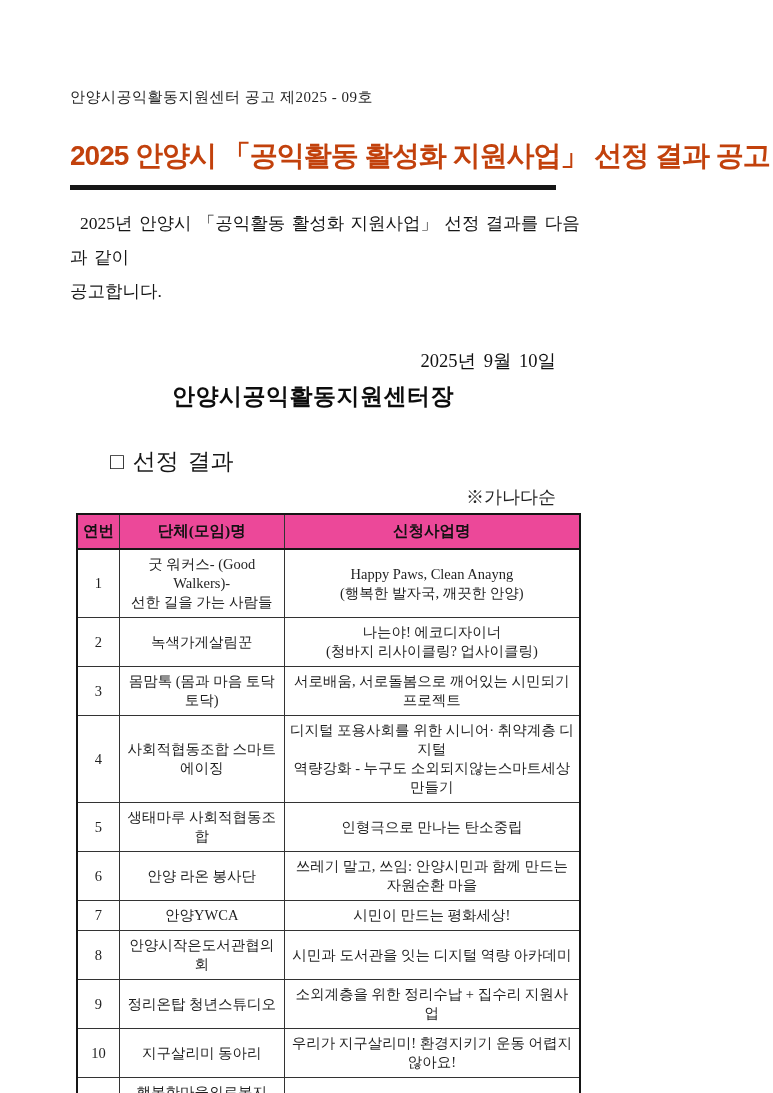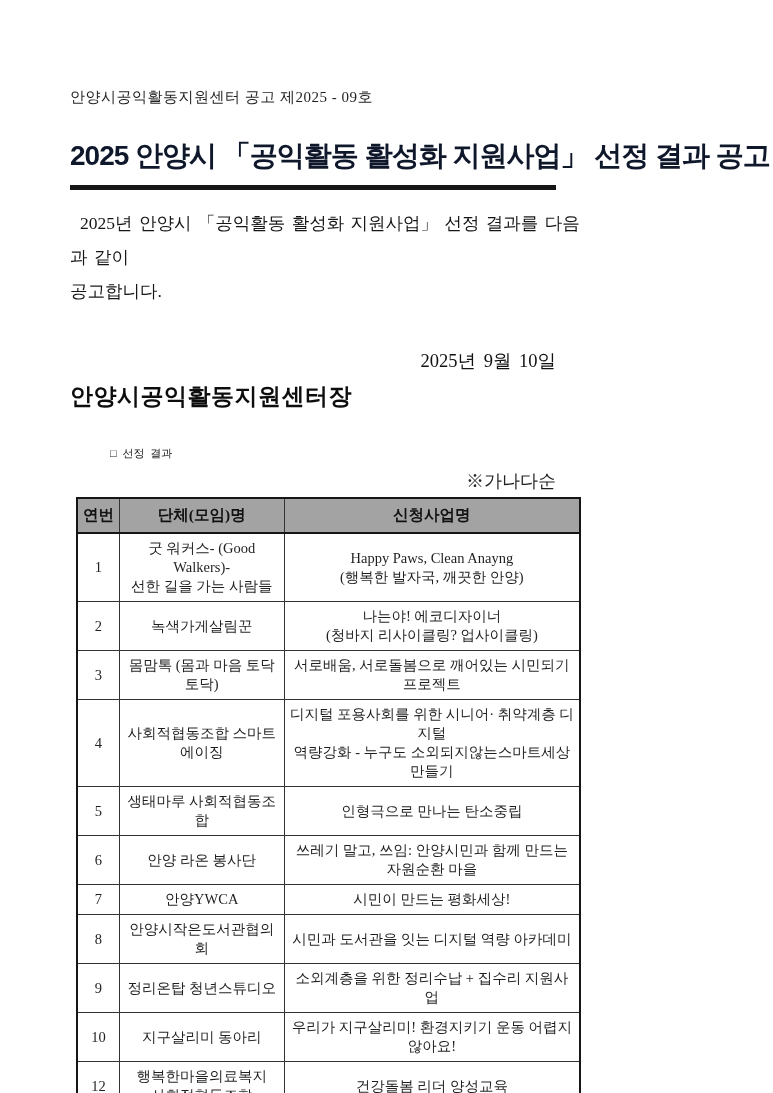--- a/index.html
+++ b/index.html
@@ -20,21 +20,21 @@
     font-size: 15px;
     letter-spacing: 0.5px;
     color: #1f1f1f;
   }
   .doc-title {
     margin-top: 30px;
     font-family: "Liberation Sans", "DejaVu Sans", sans-serif;
     font-weight: 800;
     font-size: 28px;
     letter-spacing: -1px;
-    color: #0f172a;
+    color: #c2410c;
     text-align: left;
     white-space: nowrap;
   }
   .title-rule {
     margin-top: 10px;
     width: calc(100% - 25px);
     height: 3px;
     border-top: 3px solid #161616;
     border-bottom: 2px solid #161616;
   }
@@ -51,30 +51,30 @@
     margin-top: 40px;
     padding-right: 25px;
     text-align: right;
     font-size: 18.5px;
     word-spacing: 3px;
     color: #111;
   }
   .signer-line {
     margin-top: 8px;
     padding-right: 25px;
-    text-align: left;
+    text-align: center;
     font-family: "Liberation Sans", "DejaVu Sans", sans-serif;
     font-weight: 800;
     font-size: 23px;
     letter-spacing: 0.5px;
     color: #0d0d0d;
   }
   .section-title {
     margin-top: 34px;
-    font-size: 11px;
+    font-size: 23px;
     word-spacing: 3px;
     color: #161616;
     padding-left: 40px;
   }
   .sort-note {
     margin-top: 8px;
     padding-right: 25px;
     text-align: right;
     font-size: 18px;
     color: #222;
@@ -84,21 +84,21 @@
     margin-left: 6px;
     width: calc(100% - 6px);
     border-collapse: collapse;
     border: 2px solid #161616;
     table-layout: fixed;
   }
   table.results col.c-no  { width: 8.4%; }
   table.results col.c-org { width: 32.8%; }
   table.results col.c-prj { width: 58.8%; }
   table.results th {
-    background: #a3a3a3;
+    background: #ec4899;
     font-weight: 700;
     font-size: 15.5px;
     padding: 6px 4px;
     border: 1px solid #333;
     border-bottom: 2px solid #161616;
     text-align: center;
     color: #111;
   }
   table.results td {
     font-size: 14.5px;

